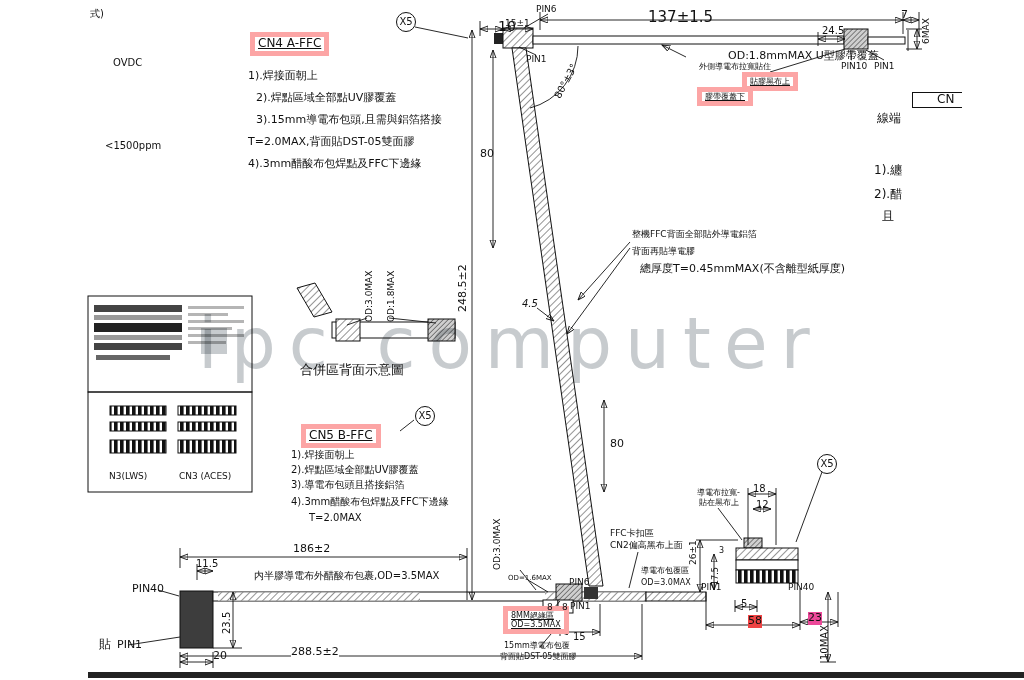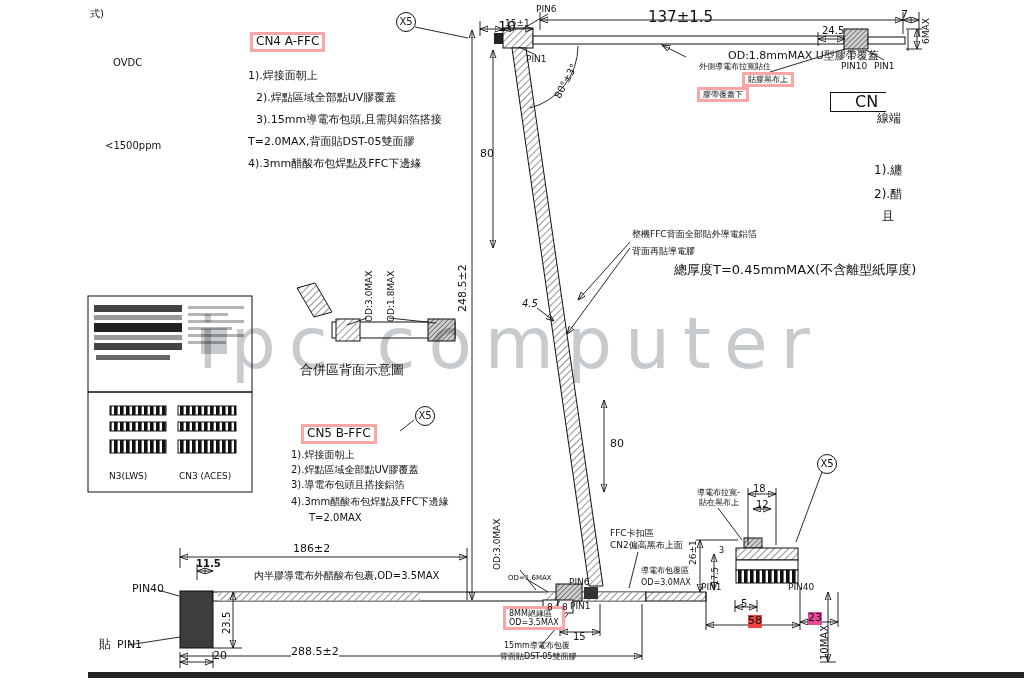--- a/index.html
+++ b/index.html
@@ -10,21 +10,21 @@
     color:#111;
   }
   .layer { position:absolute; inset:0; }
   svg.cad { position:absolute; left:0; top:0; }
   svg.cad line, svg.cad path, svg.cad polyline { stroke:#111; stroke-width:0.9; fill:none; }
   .lbl {
     position:absolute; white-space:nowrap; font-size:10px; line-height:1.15;
     color:#111;
   }
   .rot { transform:rotate(-90deg); transform-origin:0 0; }
-  .boxed { border:3px solid #fca5a5; padding:0 3px; background:#fff; }
+  .boxed { border:5px solid #fca5a5; padding:0 3px; background:#fff;text-decoration:underline; }
   .cutbox { border:1px solid #111; border-right:none; padding:0 8px 0 4px; background:#fff; }
   .circle {
     border:1.5px solid #111; border-radius:50%;
     width:20px; height:20px; display:flex; align-items:center; justify-content:center;
     font-size:10px; background:#fff;
   }
   .watermark {
     position:absolute; left:198px; top:302px;
     font-size:71px; letter-spacing:13px; color:#c7cbce;
     mix-blend-mode:multiply; pointer-events:none;
@@ -230,54 +230,54 @@
   <div class="lbl" style="left:901px;top:9px;font-size:11px;">7</div>
   <div class="lbl" style="left:822px;top:25px;">24.5</div>
   <div class="lbl rot" style="left:921px;top:44px;font-size:9px;">6MAX</div>
   <div class="lbl" style="left:684px;top:50px;font-size:11px;padding-left:44px;">OD:1.8mmMAX U型膠帶覆蓋</div>
   <div class="lbl" style="left:699px;top:62px;font-size:8px;">外側導電布拉寬貼住</div>
   <div class="lbl boxed" style="left:742px;top:72px;font-size:8px;">貼膠黑布上</div>
   <div class="lbl boxed" style="left:697px;top:87px;font-size:8px;">膠帶覆蓋下</div>
   <div class="lbl" style="left:841px;top:61px;font-size:9px;">PIN10</div>
   <div class="lbl" style="left:874px;top:61px;font-size:9px;">PIN1</div>
 
-  <div class="lbl cutbox" style="left:830px;top:92px;font-size:16px;padding-left:24px;">CN</div>
+  <div class="lbl cutbox" style="left:912px;top:92px;font-size:12px;padding-left:24px;">CN</div>
   <div class="lbl" style="left:877px;top:112px;font-size:12px;">線端</div>
   <div class="lbl" style="left:874px;top:164px;font-size:12px;text-align:center;">1).纏</div>
   <div class="lbl" style="left:874px;top:188px;font-size:12px;">2).醋</div>
   <div class="lbl" style="left:882px;top:210px;font-size:12px;">且</div>
 
   <div class="lbl" style="left:552px;top:95px;transform:rotate(-62deg);transform-origin:0 0;">80°±3°</div>
   <div class="lbl" style="left:480px;top:148px;font-size:11px;">80</div>
   <div class="lbl rot" style="left:457px;top:312px;font-size:11px;">248.5±2</div>
   <div class="lbl" style="left:522px;top:298px;font-style:italic;">4.5</div>
 
   <div class="lbl" style="left:632px;top:229px;font-size:9px;">整機FFC背面全部貼外導電鋁箔</div>
   <div class="lbl" style="left:632px;top:246px;font-size:9px;">背面再貼導電膠</div>
-  <div class="lbl" style="left:660px;top:263px;font-size:13px;padding-left:14px;">總厚度T=0.45mmMAX(不含離型紙厚度)</div>
+  <div class="lbl" style="left:626px;top:263px;font-size:11px;padding-left:14px;">總厚度T=0.45mmMAX(不含離型紙厚度)</div>
 
   <div class="lbl rot" style="left:364px;top:322px;font-size:9px;">OD:3.0MAX</div>
   <div class="lbl rot" style="left:386px;top:322px;font-size:9px;">OD:1.8MAX</div>
   <div class="lbl" style="left:300px;top:363px;font-size:13px;">合併區背面示意圖</div>
 
   <div class="lbl" style="left:109px;top:471px;font-size:9px;">N3(LWS)</div>
   <div class="lbl" style="left:179px;top:471px;font-size:9px;">CN3 (ACES)</div>
 
   <div class="lbl boxed" style="left:301px;top:424px;font-size:12px;">CN5 B-FFC</div>
   <div class="lbl circle" style="left:415px;top:406px;">X5</div>
   <div class="lbl" style="left:291px;top:449px;">1).焊接面朝上</div>
   <div class="lbl" style="left:291px;top:464px;">2).焊點區域全部點UV膠覆蓋</div>
   <div class="lbl" style="left:291px;top:479px;">3).導電布包頭且搭接鋁箔</div>
   <div class="lbl" style="left:291px;top:496px;">4).3mm醋酸布包焊點及FFC下邊緣</div>
   <div class="lbl" style="left:309px;top:512px;">T=2.0MAX</div>
 
   <div class="lbl" style="left:610px;top:438px;font-size:11px;">80</div>
 
   <div class="lbl" style="left:293px;top:543px;font-size:11px;">186±2</div>
-  <div class="lbl" style="left:196px;top:558px;font-weight:bold;">11.5</div>
+  <div class="lbl" style="left:196px;top:558px;">11.5</div>
   <div class="lbl" style="left:254px;top:570px;">内半膠導電布外醋酸布包裹,OD=3.5MAX</div>
   <div class="lbl rot" style="left:492px;top:570px;font-size:9px;">OD:3.0MAX</div>
   <div class="lbl" style="left:508px;top:574px;font-size:7px;">OD=1.6MAX</div>
   <div class="lbl" style="left:132px;top:583px;font-size:11px;">PIN40</div>
   <div class="lbl" style="left:569px;top:577px;font-size:9px;">PIN6</div>
   <div class="lbl" style="left:570px;top:601px;font-size:9px;">PIN1</div>
   <div class="lbl boxed" style="left:503px;top:606px;font-size:8px;">
     <div>8MM絕緣區</div>
     <div>OD=3.5MAX</div>
   </div>

